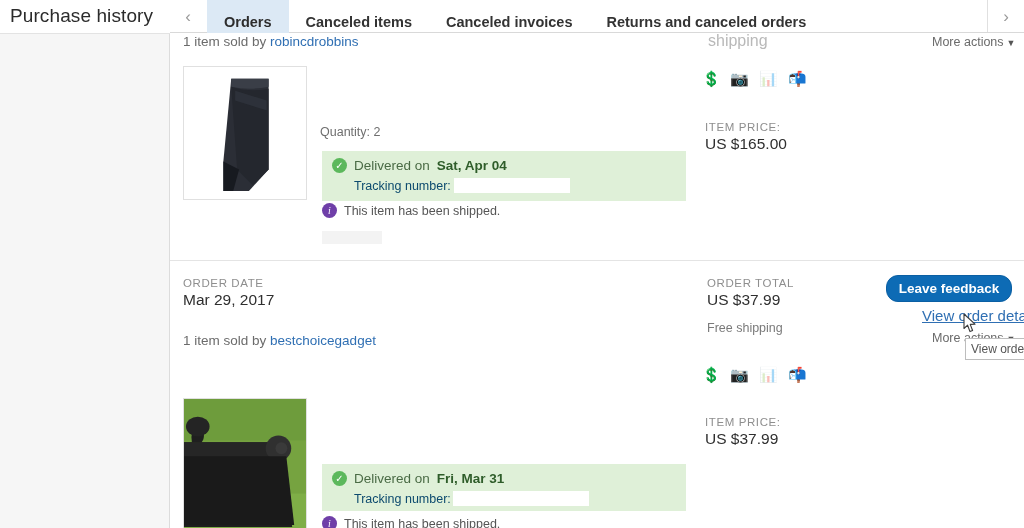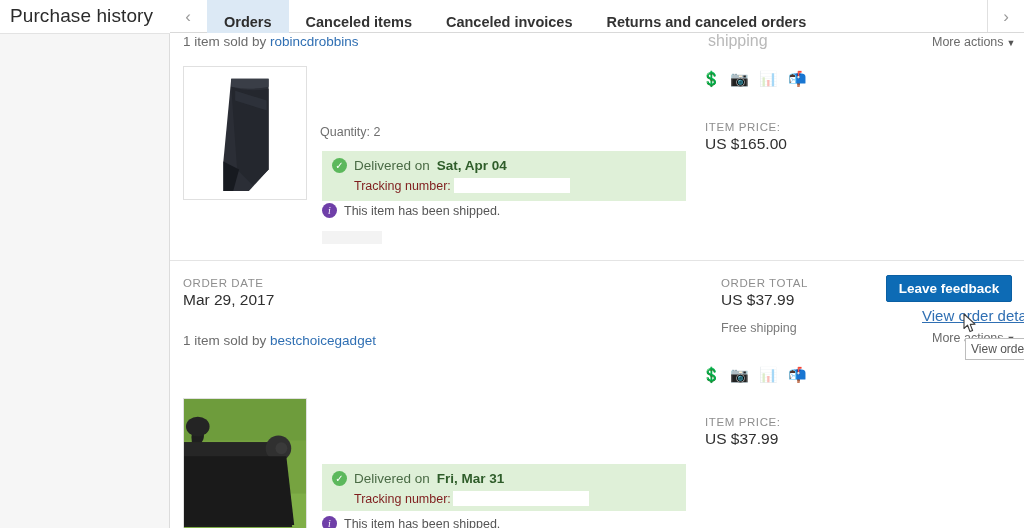--- a/index.html
+++ b/index.html
@@ -76,21 +76,21 @@
   }
   .ship-line1{display:flex;align-items:center;gap:7px;font-size:13.5px;color:#4a6b45;}
   .ship-line1 b{color:#2f5d2a;font-weight:bold;}
   .check-icon{
     width:15px;height:15px;border-radius:50%;background:#5cb85c;
     display:inline-flex;align-items:center;justify-content:center;
     color:#fff;font-size:10px;line-height:1;flex:none;
   }
   .track-line{
     display:flex;align-items:center;gap:0;margin-top:5px;margin-left:22px;
-    font-size:12.5px;color:#7f1d1d;
+    font-size:12.5px;color:#0c4a6e;
   }
   .redacted{
     display:inline-block;background:#ffffff;height:15px;vertical-align:middle;
   }
 
   .shipped-note{
     position:absolute;display:flex;align-items:center;gap:7px;
     font-size:12.5px;color:#555;
   }
   .info-icon{
@@ -106,21 +106,21 @@
 
   .price-block{position:absolute;}
 
   .more-actions{
     position:absolute;font-size:12.5px;color:#6a6a6a;cursor:pointer;white-space:nowrap;
   }
   .caret{font-size:9px;margin-left:3px;color:#555;}
 
   .btn-feedback{
     position:absolute;left:886px;top:275px;width:126px;height:27px;
-    background:#0d6bb5;border:1px solid #0a5fa3;border-radius:2px;
+    background:#0d6bb5;border:1px solid #0a5fa3;border-radius:12px;
     color:#ffffff;font-size:13.5px;font-weight:bold;
     display:flex;align-items:center;justify-content:center;cursor:pointer;
     box-sizing:border-box;
   }
   .view-details{
     position:absolute;font-size:15px;color:#2f6fb3;
     text-decoration:underline;cursor:pointer;white-space:nowrap;
   }
 
   .tooltip{
@@ -224,21 +224,21 @@
       </div>
     </div>
 
     <div class="order second" style="position:absolute;left:0;top:227px;width:854px;height:268px;">
 
       <div style="position:absolute;left:13px;top:16px;">
         <div class="label-caps">ORDER DATE</div>
         <div class="value-big">Mar 29, 2017</div>
       </div>
 
-      <div style="position:absolute;left:537px;top:16px;margin-left:14px;">
+      <div style="position:absolute;left:537px;top:16px;">
         <div class="label-caps">ORDER TOTAL</div>
         <div class="value-big">US $37.99</div>
         <div style="margin-top:12px;font-size:12.5px;color:#7a7a7a;">Free shipping</div>
       </div>
 
       <div class="sold-by" style="position:absolute;left:13px;top:72px;">
         <span>1 item sold by</span>
         <span class="seller-link">bestchoicegadget</span>
       </div>
 

